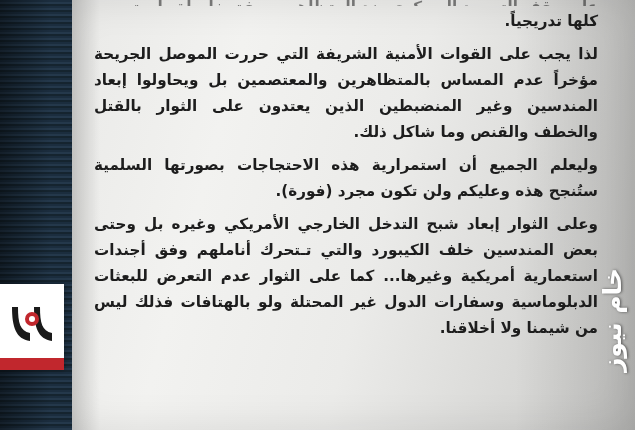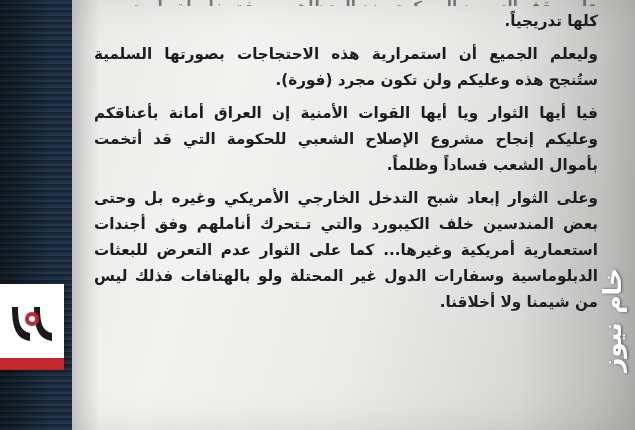--- a/index.html
+++ b/index.html
@@ -134,22 +134,22 @@
 
 <div id="page">
 
   <div class="sheet"></div>
 
   <div class="left-band"></div>
 
   <div class="doc-text">
     <p class="clipped-top">على وقف التصعيد العسكري ضد المتظاهرين وفق خارطة طريق</p>
     <p>كلها تدريجياً.</p>
+    <p>لذا يجب على القوات الأمنية الشريفة التي حررت الموصل الجريحة مؤخراً عدم المساس بالمتظاهرين والمعتصمين بل ويحاولوا إبعاد المندسين وغير المنضبطين الذين يعتدون على الثوار بالقتل والخطف والقنص وما شاكل ذلك.</p>
     <p>وليعلم الجميع أن استمرارية هذه الاحتجاجات بصورتها السلمية ستُنجح هذه وعليكم ولن تكون مجرد (فورة).</p>
-    <p>فيا أيها الثوار ويا أيها القوات الأمنية إن العراق أمانة بأعناقكم وعليكم إنجاح مشروع الإصلاح الشعبي للحكومة التي قد أتخمت بأموال الشعب فساداً وظلماً.</p>
     <p>وعلى الثوار إبعاد شبح التدخل الخارجي الأمريكي وغيره بل وحتى بعض المندسين خلف الكيبورد والتي تـتحرك أناملهم وفق أجندات استعمارية أمريكية وغيرها... كما على الثوار عدم التعرض للبعثات الدبلوماسية وسفارات الدول غير المحتلة ولو بالهتافات فذلك ليس من شيمنا ولا أخلاقنا.</p>
 
   </div>
 
   <div class="logo-box">
     <div class="logo-mark">
       <svg width="52" height="52" viewBox="0 0 52 52" aria-hidden="true">
         <path d="M6 10 C6 30, 10 42, 24 44 L24 36 C14 34, 12 26, 12 10 Z" fill="#1a1a1a"></path>
         <path d="M28 10 C28 30, 32 42, 46 44 L46 36 C36 34, 34 26, 34 10 Z" fill="#1a1a1a"></path>
         <circle cx="26" cy="22" r="7" fill="#c1272d"></circle>

